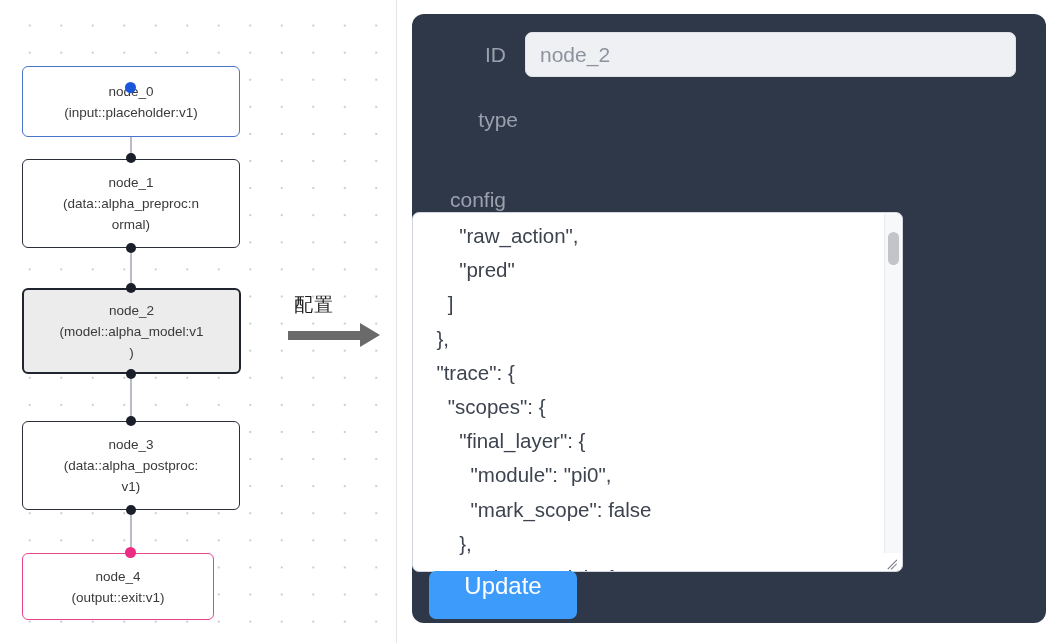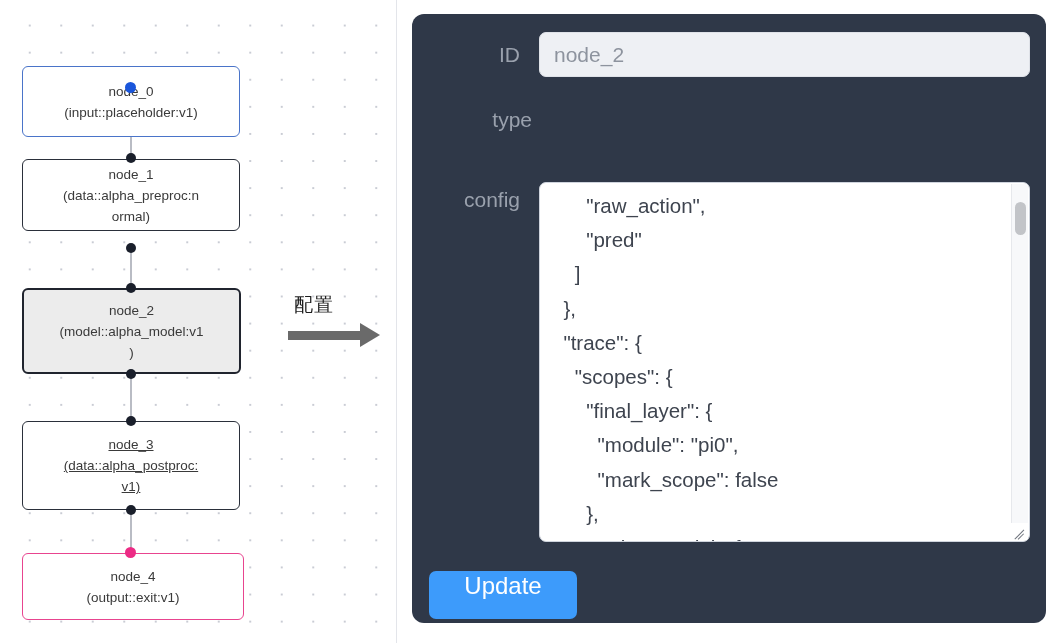--- a/index.html
+++ b/index.html
@@ -69,39 +69,39 @@
   }
 
   
   .panel{
     position:absolute;left:412px;top:14px;width:634px;height:609px;
     background:#2f3848;
     border-radius:12px;
     box-sizing:border-box;
     overflow:hidden;
   }
-  .field-row{position:absolute;display:flex;align-items:center;padding-left:14px;}
+  .field-row{position:absolute;display:flex;align-items:center;}
   .field-label{
     width:113px;text-align:right;padding-right:19px;
     color:#9aa1ad;font-size:21px;box-sizing:border-box;
   }
   .field-label.top{align-self:flex-start;padding-top:6px;}
   .txtinput{
     box-sizing:border-box;
     background:#eef0f4;border:1px solid #dfe2e8;border-radius:7px;
     color:#8d939e;font-size:21px;
     padding:9px 14px;outline:none;
     font-family:"Liberation Sans","DejaVu Sans",sans-serif;
   }
   #row-id{left:0;top:18px;}
   #row-id .txtinput{width:491px;height:45px;}
   #row-type{left:12px;top:94px;}
   #row-type .txtinput{width:491px;height:45px;}
 
-  #row-config{left:0;top:168px;align-items:flex-start;}
+  #row-config{left:0;top:168px;align-items:flex-start;flex-direction:column;}
   .ta-wrap{
     position:relative;width:491px;height:360px;
     background:#ffffff;border:1px solid #cfd4dd;border-radius:7px;
     box-sizing:border-box;overflow:hidden;
   }
   .ta-text{
     position:absolute;left:0;top:0;right:18px;bottom:0;
     margin:0;padding:6px 10px 6px 12px;
     font-family:"Liberation Sans","DejaVu Sans",sans-serif;
     font-size:20.5px;line-height:34.2px;
@@ -155,45 +155,45 @@
     <div class="edge" style="left:130px;top:248px;height:50px;"></div>
     <div class="edge" style="left:130px;top:374px;height:48px;"></div>
     <div class="edge" style="left:130px;top:509px;height:42px;"></div>
 
     <div class="node n-blue" style="left:22px;top:22px;width:218px;height:71px;margin-top:44px;">
       <span class="nlabel">node_0
 (input::placeholder:v1)</span>
     </div>
     <div class="port p-blue" style="left:125px;top:82px;"></div>
 
-    <div class="node n-dark" style="left:22px;top:159px;width:218px;height:72px;">
+    <div class="node n-dark" style="left:22px;top:159px;width:218px;height:89px;">
       <span class="nlabel">node_1
 (data::alpha_preproc:n
 ormal)</span>
     </div>
     <div class="port" style="left:126px;top:153px;"></div>
     <div class="port" style="left:126px;top:243px;"></div>
 
     <div class="node n-sel" style="left:22px;top:288px;width:219px;height:86px;">
       <span class="nlabel">node_2
 (model::alpha_model:v1
 )</span>
     </div>
     <div class="port" style="left:126px;top:283px;"></div>
     <div class="port" style="left:126px;top:369px;"></div>
 
-    <div class="node n-dark" style="left:22px;top:421px;width:218px;height:89px;text-decoration:underline;">
+    <div class="node n-dark" style="left:22px;top:421px;width:218px;height:89px;">
       <span class="nlabel">node_3
 (data::alpha_postproc:
 v1)</span>
     </div>
     <div class="port" style="left:126px;top:416px;"></div>
     <div class="port" style="left:126px;top:505px;"></div>
 
-    <div class="node n-pink" style="left:22px;top:553px;width:222px;height:67px;">
+    <div class="node n-pink" style="left:22px;top:553px;width:192px;height:67px;">
       <span class="nlabel">node_4
 (output::exit:v1)</span>
     </div>
     <div class="port p-pink" style="left:125px;top:547px;"></div>
 
   </div>
   <div class="canvas-divider"></div>
 
   <div class="arrow-wrap">
     <span class="arrow-label">配置</span>

